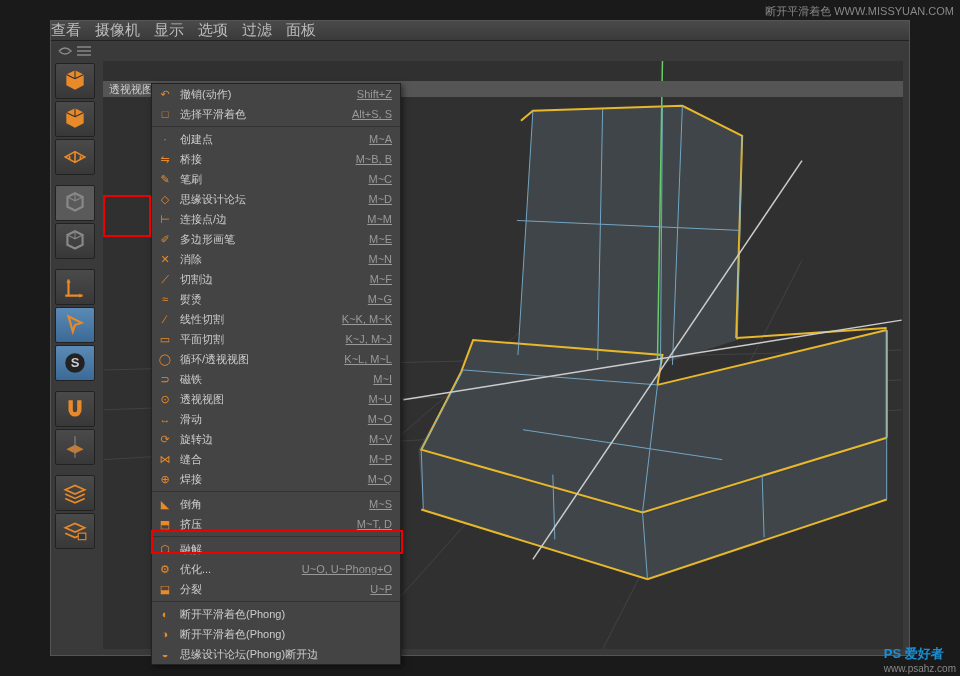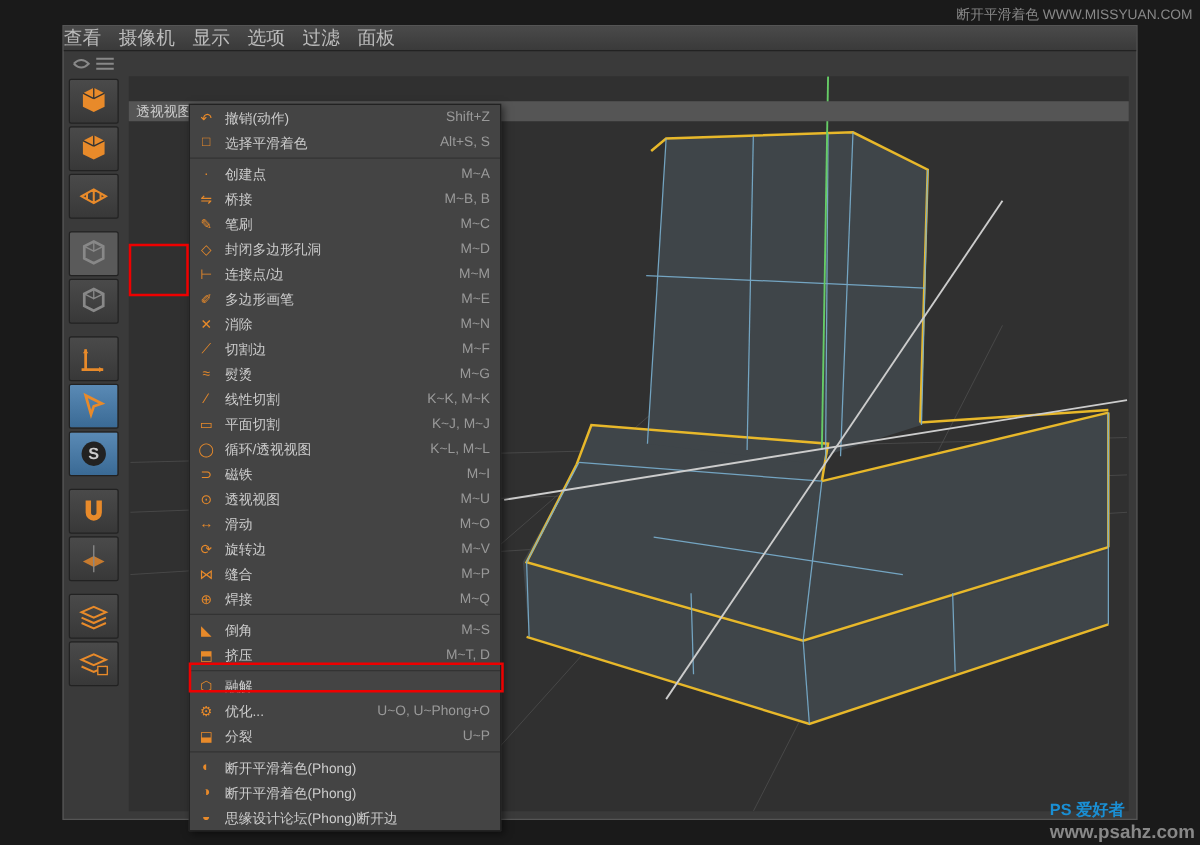--- a/index.html
+++ b/index.html
@@ -13,27 +13,27 @@
 .tool-btn { width: 40px; height: 36px; background: linear-gradient(#4a4a4a, #383838); border: 1px solid #222; border-radius: 2px; display: flex; align-items: center; justify-content: center; cursor: pointer; position: relative; }
 .tool-btn.sep { height: 6px; background: none; border: none; }
 .tool-btn svg { width: 26px; height: 26px; }
 .tool-btn.active { background: #5a5a5a; }
 .tool-btn.on { background: linear-gradient(#5a8ab5, #3a6a95); }
 .highlight-box { position: absolute; border: 2px solid #e00; pointer-events: none; }
 .hl1 { top: 174px; left: 52px; width: 48px; height: 42px; }
 .hl2 { top: 509px; left: 100px; width: 252px; height: 24px; }
 .context-menu { position: absolute; top: 62px; left: 100px; width: 250px; background: #444; border: 1px solid #222; box-shadow: 2px 2px 6px rgba(0,0,0,0.5); }
 .menu-row { height: 20px; display: flex; align-items: center; padding-left: 28px; padding-right: 8px; font-size: 11px; color: #ccc; position: relative; cursor: pointer; }
-.menu-row .shortcut { margin-left: auto; color: #999; }
+.menu-row .shortcut { margin-left: auto; color: #999; text-decoration: underline; }
 .menu-row .ico { position: absolute; left: 5px; width: 16px; height: 16px; display: flex; align-items: center; justify-content: center; }
 .menu-div { height: 1px; background: #333; margin: 2px 0; }
 .viewport { position: absolute; top: 40px; left: 52px; right: 6px; bottom: 6px; background: #303030; overflow: hidden; }
 .watermark-tr { position: absolute; top: 4px; right: 6px; font-size: 11px; color: #888; }
 .watermark-br { position: absolute; bottom: 2px; right: 4px; font-size: 13px; color: #1a8fd4; font-weight: bold; margin-left: 42px; }
-.watermark-br span.sub { display: block; font-size: 15px; color: #888; font-weight: bold; text-align: center; }
+.watermark-br span.sub { display: block; font-size: 10px; color: #888; font-weight: normal; text-align: center; }
 </style>
 </head>
 <body>
 
 <div class="frame">
 
   <div class="viewport">
     <svg width="100%" height="100%" viewBox="0 0 800 590">
 
       <g stroke="#555" stroke-width="0.5">
@@ -203,21 +203,21 @@
         <span>桥接</span>
         <span class="shortcut">M~B, B</span>
       </div>
       <div class="menu-row">
         <span class="ico" style="color: rgb(232, 138, 42);">✎</span>
         <span>笔刷</span>
         <span class="shortcut">M~C</span>
       </div>
       <div class="menu-row">
         <span class="ico" style="color: rgb(232, 138, 42);">◇</span>
-        <span>封闭多边形孔洞</span>
+        <span>思缘设计论坛</span>
         <span class="shortcut">M~D</span>
       </div>
       <div class="menu-row">
         <span class="ico" style="color: rgb(232, 138, 42);">⊢</span>
         <span>连接点/边</span>
         <span class="shortcut">M~M</span>
       </div>
       <div class="menu-row">
         <span class="ico" style="color: rgb(232, 138, 42);">✐</span>
         <span>多边形画笔</span>

